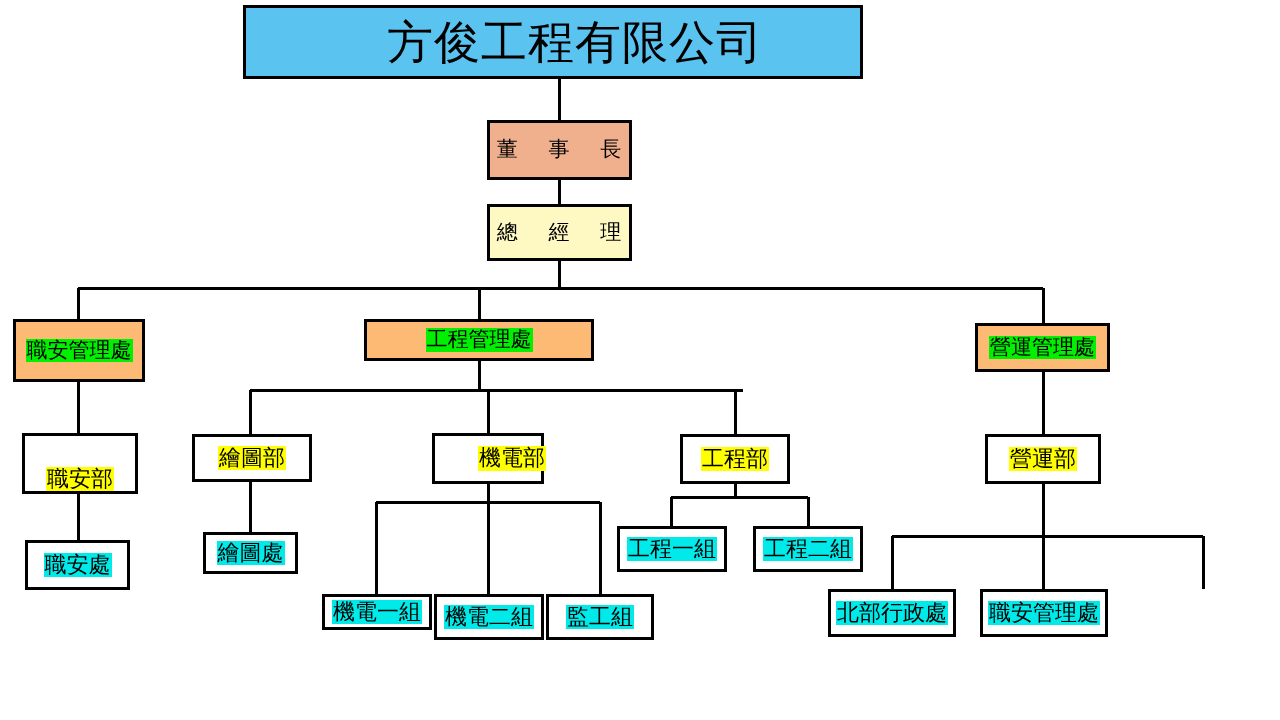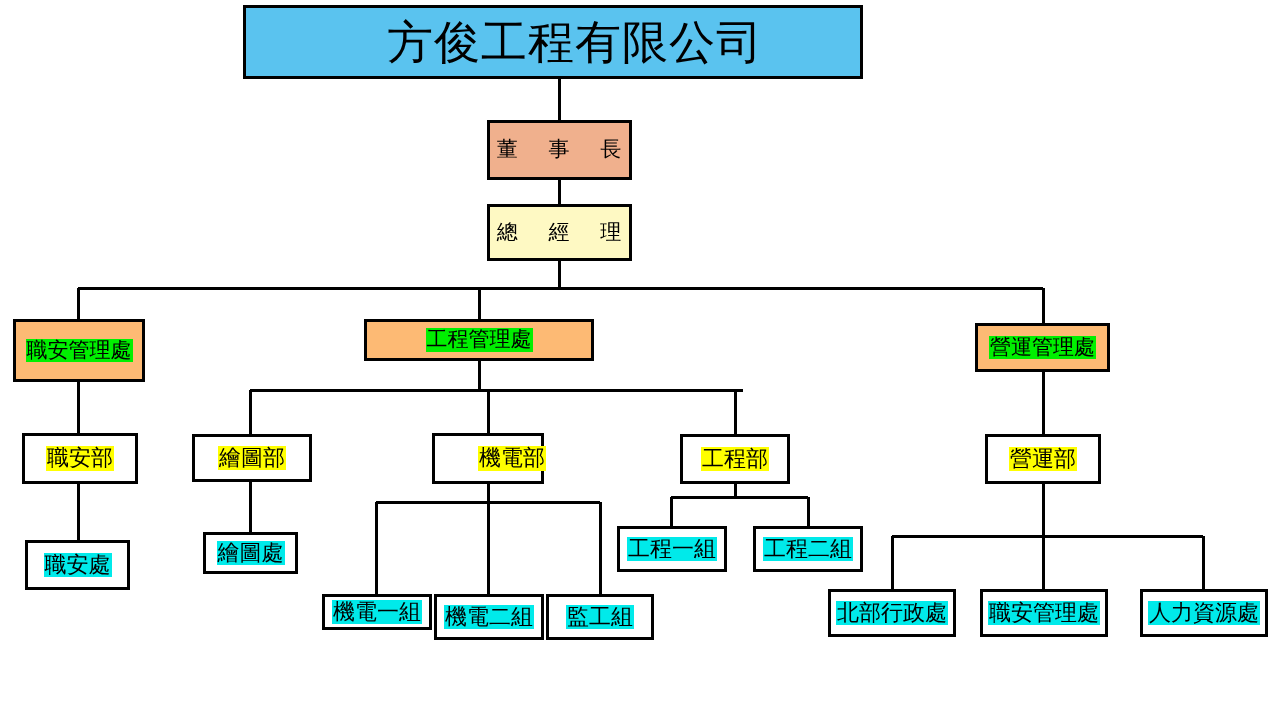--- a/index.html
+++ b/index.html
@@ -155,21 +155,21 @@
   </div>
 
   <div class="node lvl-div" style="left:364px; top:319px; width:230px; height:42px;">
     <span class="lbl">工程管理處</span>
   </div>
 
   <div class="node lvl-div" style="left:975px; top:323px; width:135px; height:49px;">
     <span class="lbl">營運管理處</span>
   </div>
 
-  <div class="node lvl-dept" style="left:22px; top:433px; width:116px; height:51px;">
+  <div class="node lvl-dept" style="left:22px; top:433px; width:116px; height:61px;align-items:flex-end;">
     <span class="lbl">職安部</span>
   </div>
 
   <div class="node lvl-dept" style="left:192px; top:434px; width:120px; height:48px;">
     <span class="lbl">繪圖部</span>
   </div>
 
   <div class="node lvl-dept" style="left:432px; top:433px; width:112px; height:51px;padding-left:48px;">
     <span class="lbl">機電部</span>
   </div>
@@ -211,17 +211,14 @@
   </div>
 
   <div class="node lvl-team" style="left:828px; top:589px; width:128px; height:48px;">
     <span class="lbl">北部行政處</span>
   </div>
 
   <div class="node lvl-team" style="left:980px; top:589px; width:128px; height:48px;">
     <span class="lbl">職安管理處</span>
   </div>
 
-  <div class="node lvl-team" style="left:1140px; top:589px; width:128px; height:48px;">
-    <span class="lbl">人力資源處</span>
-  </div>
 
 </div>
 
 </body></html>

